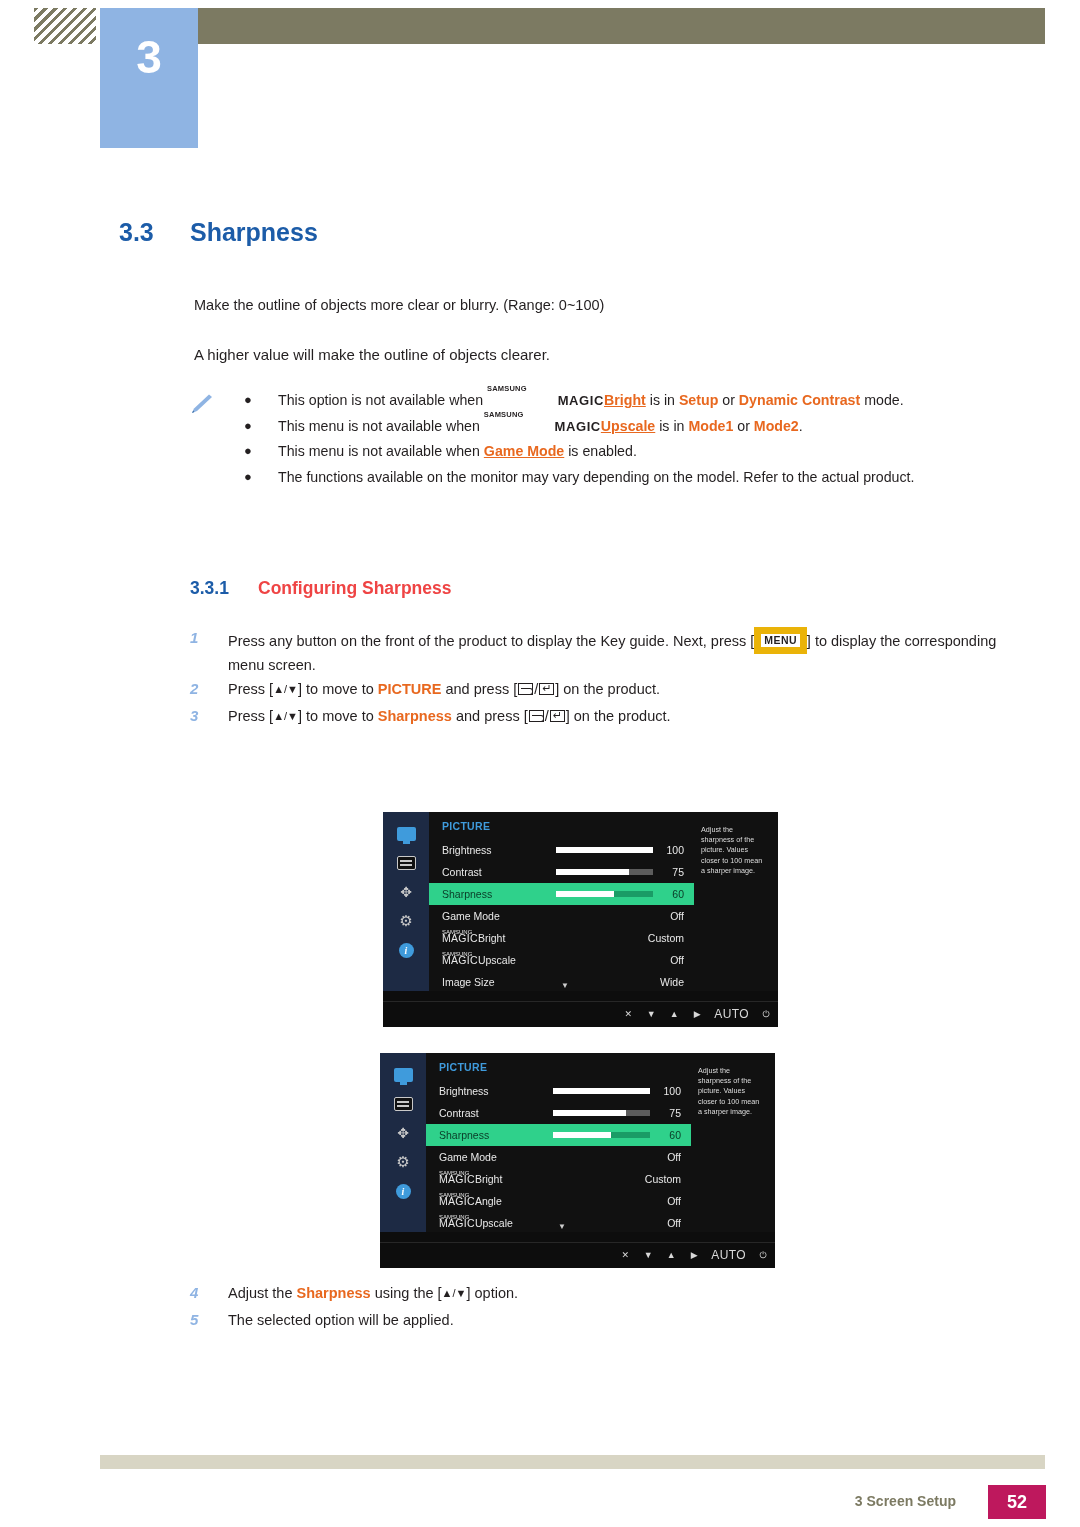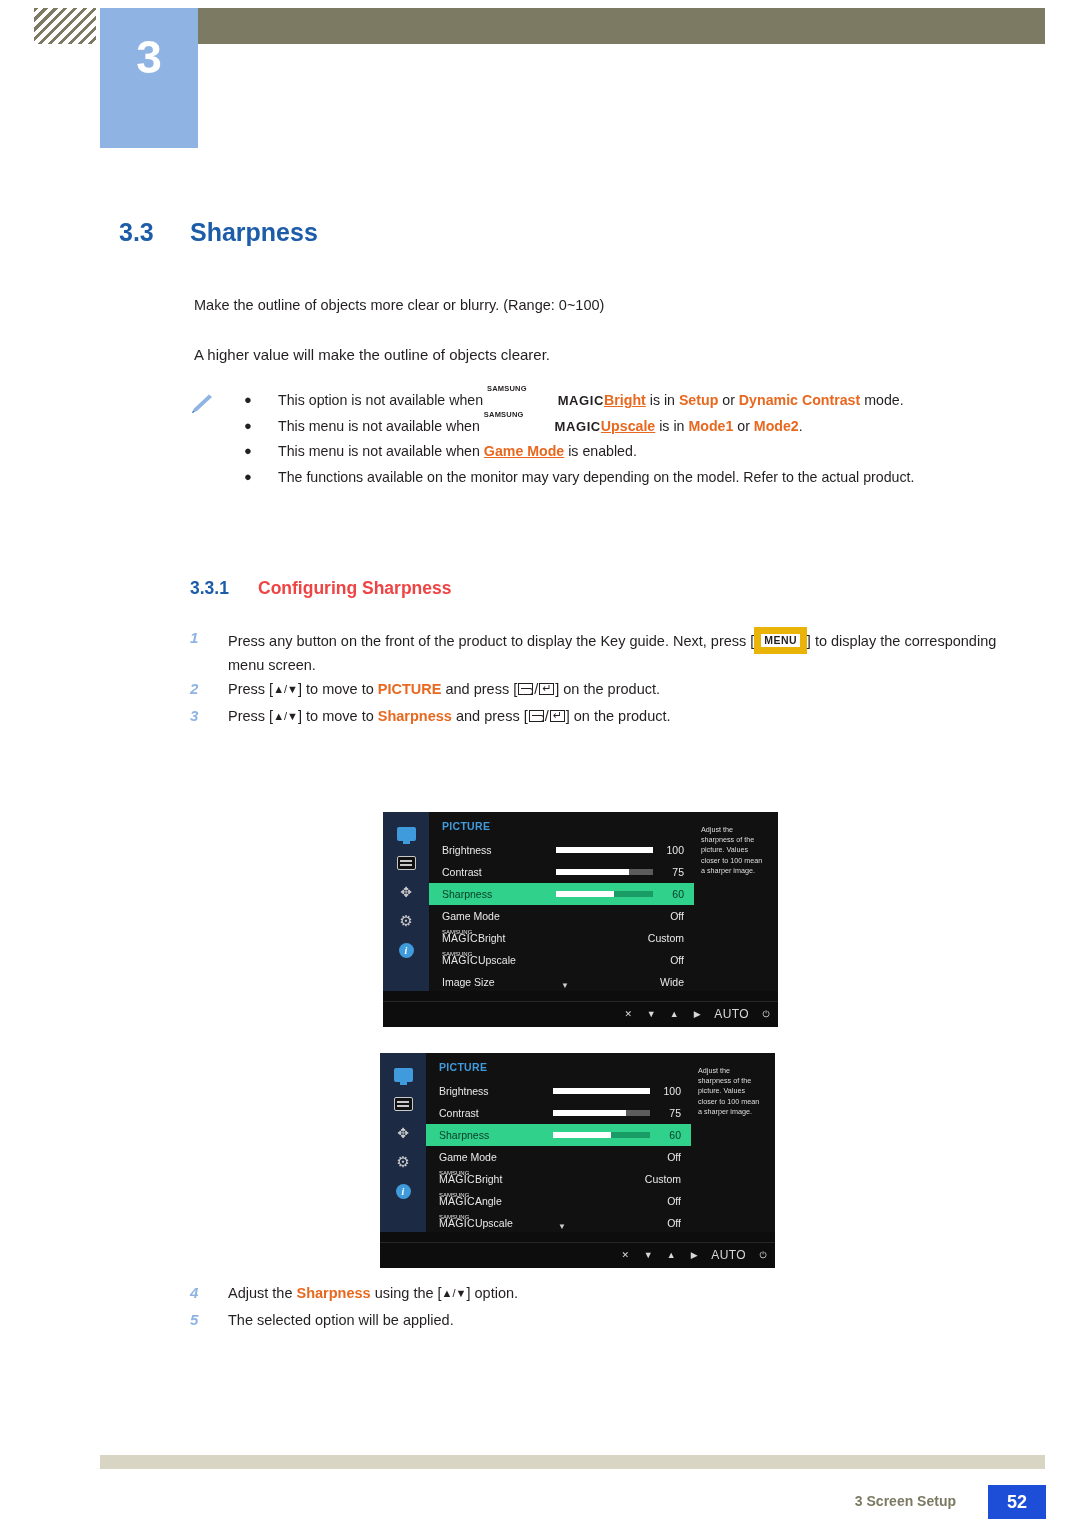--- a/index.html
+++ b/index.html
@@ -422,21 +422,21 @@
     position: absolute;
     bottom: 18px; right: 124px;
     font-size: 14px;
     font-weight: bold;
     color: #7c7a62;
   }
   .footer-page {
     position: absolute;
     bottom: 8px; right: 34px;
     width: 58px; height: 34px;
-    background: #1d4ed8;
+    background: #be185d;
     color: #ffffff;
     font-size: 18px;
     font-weight: bold;
     text-align: center;
     line-height: 34px;
   }
 </style>
 </head>
 <body>
 

